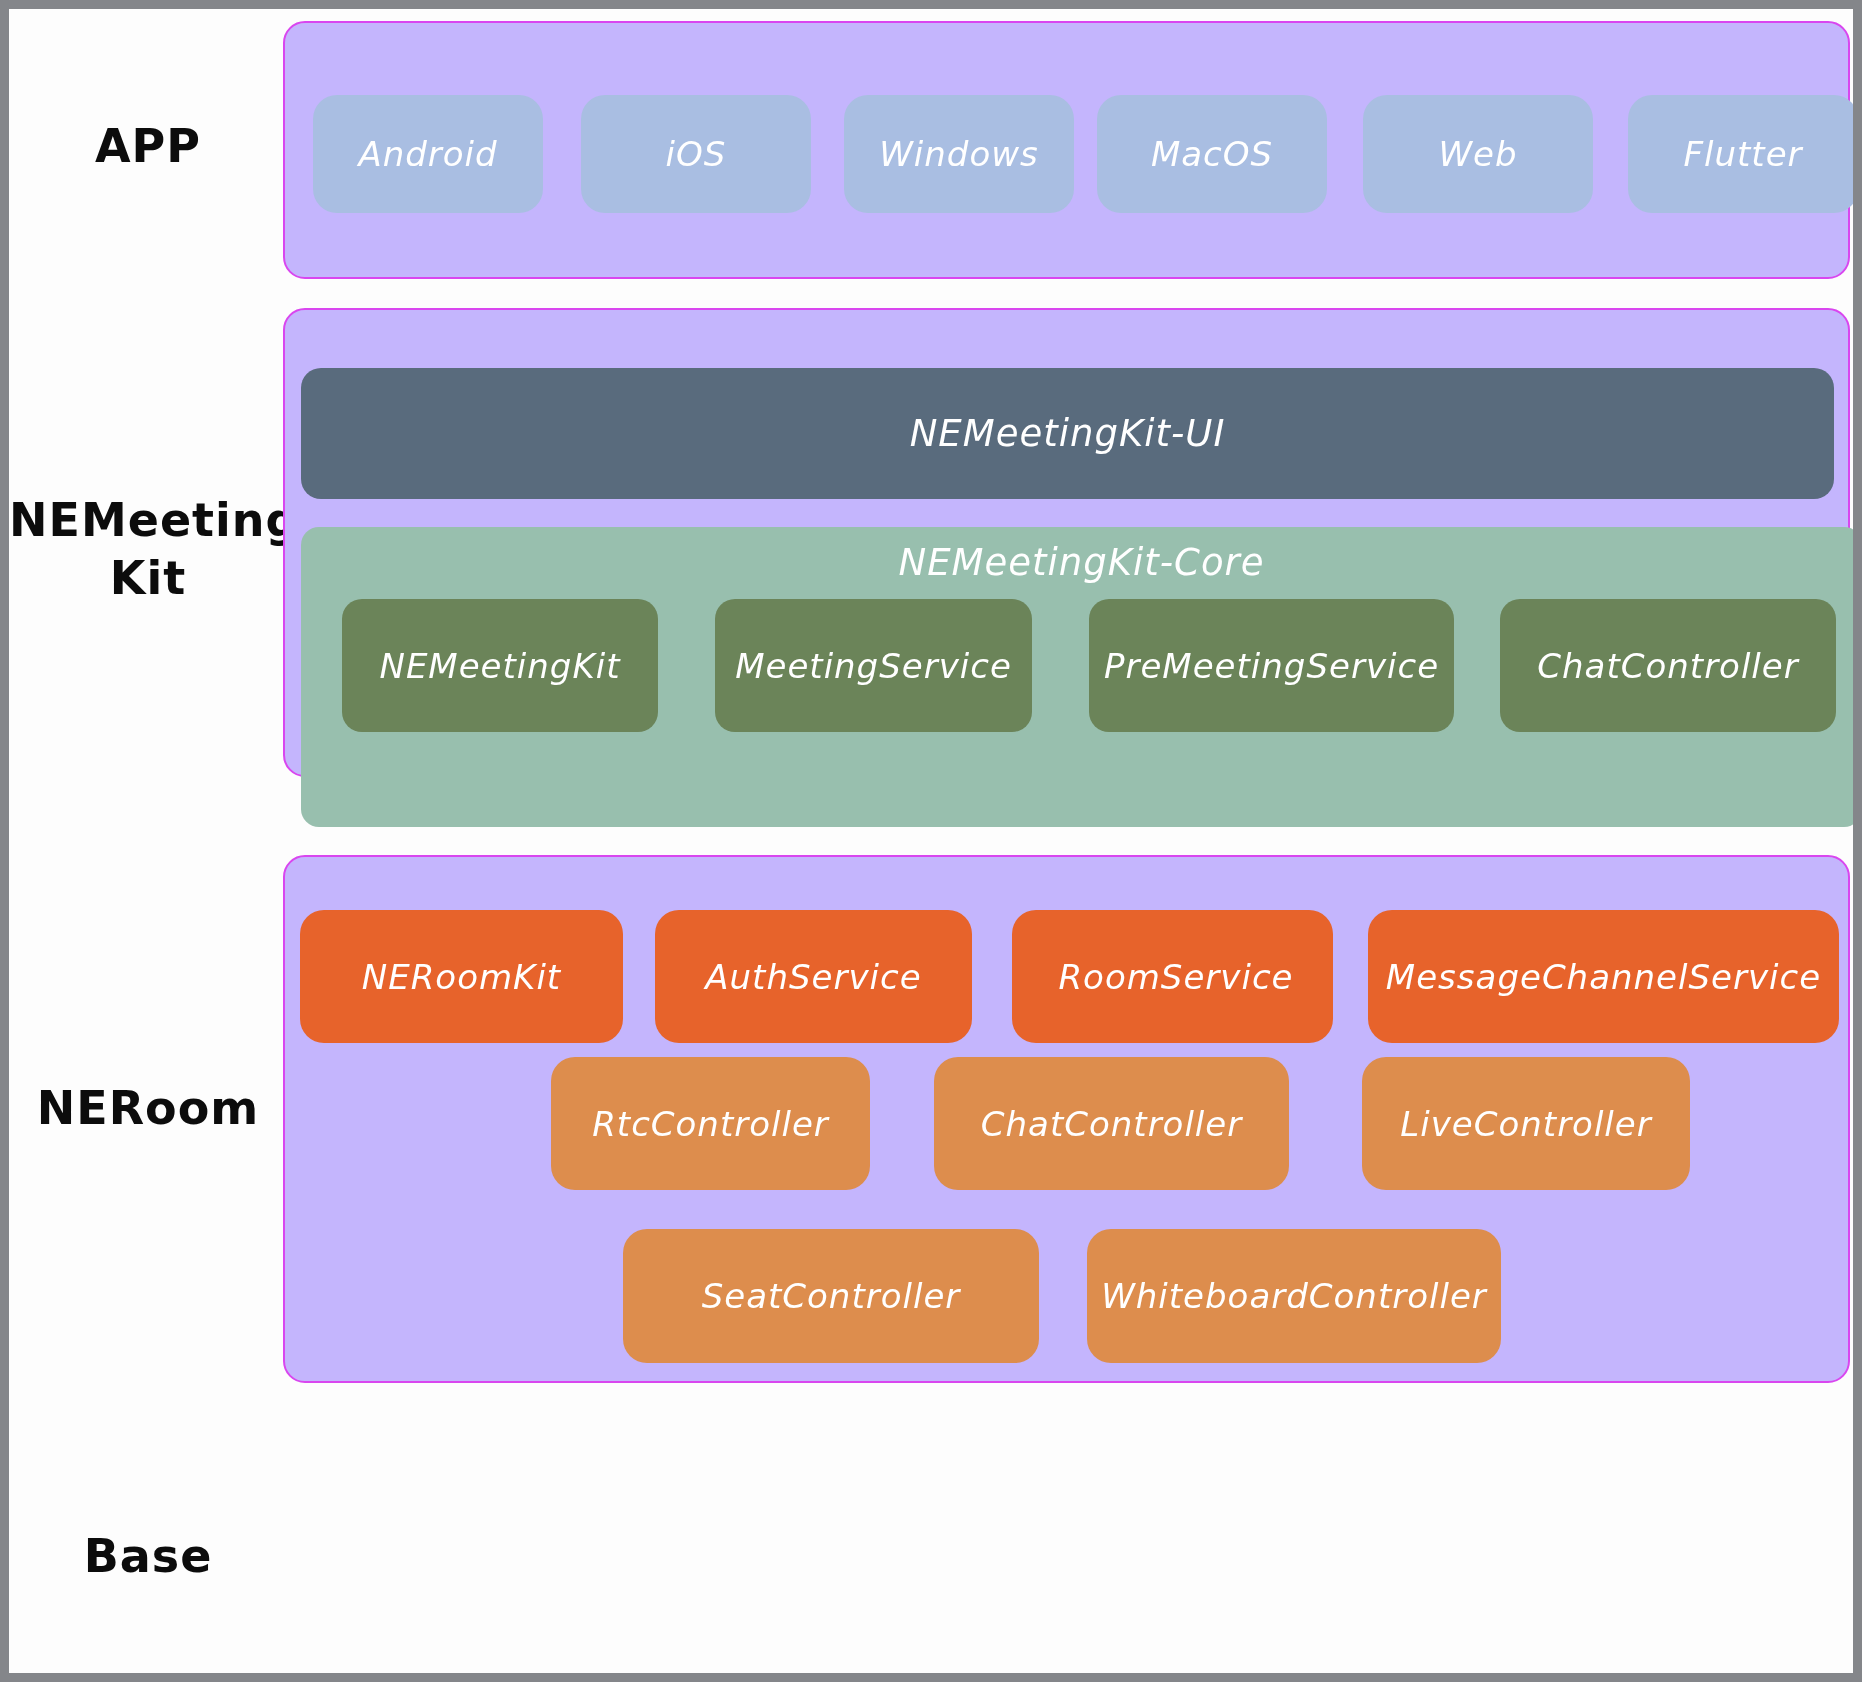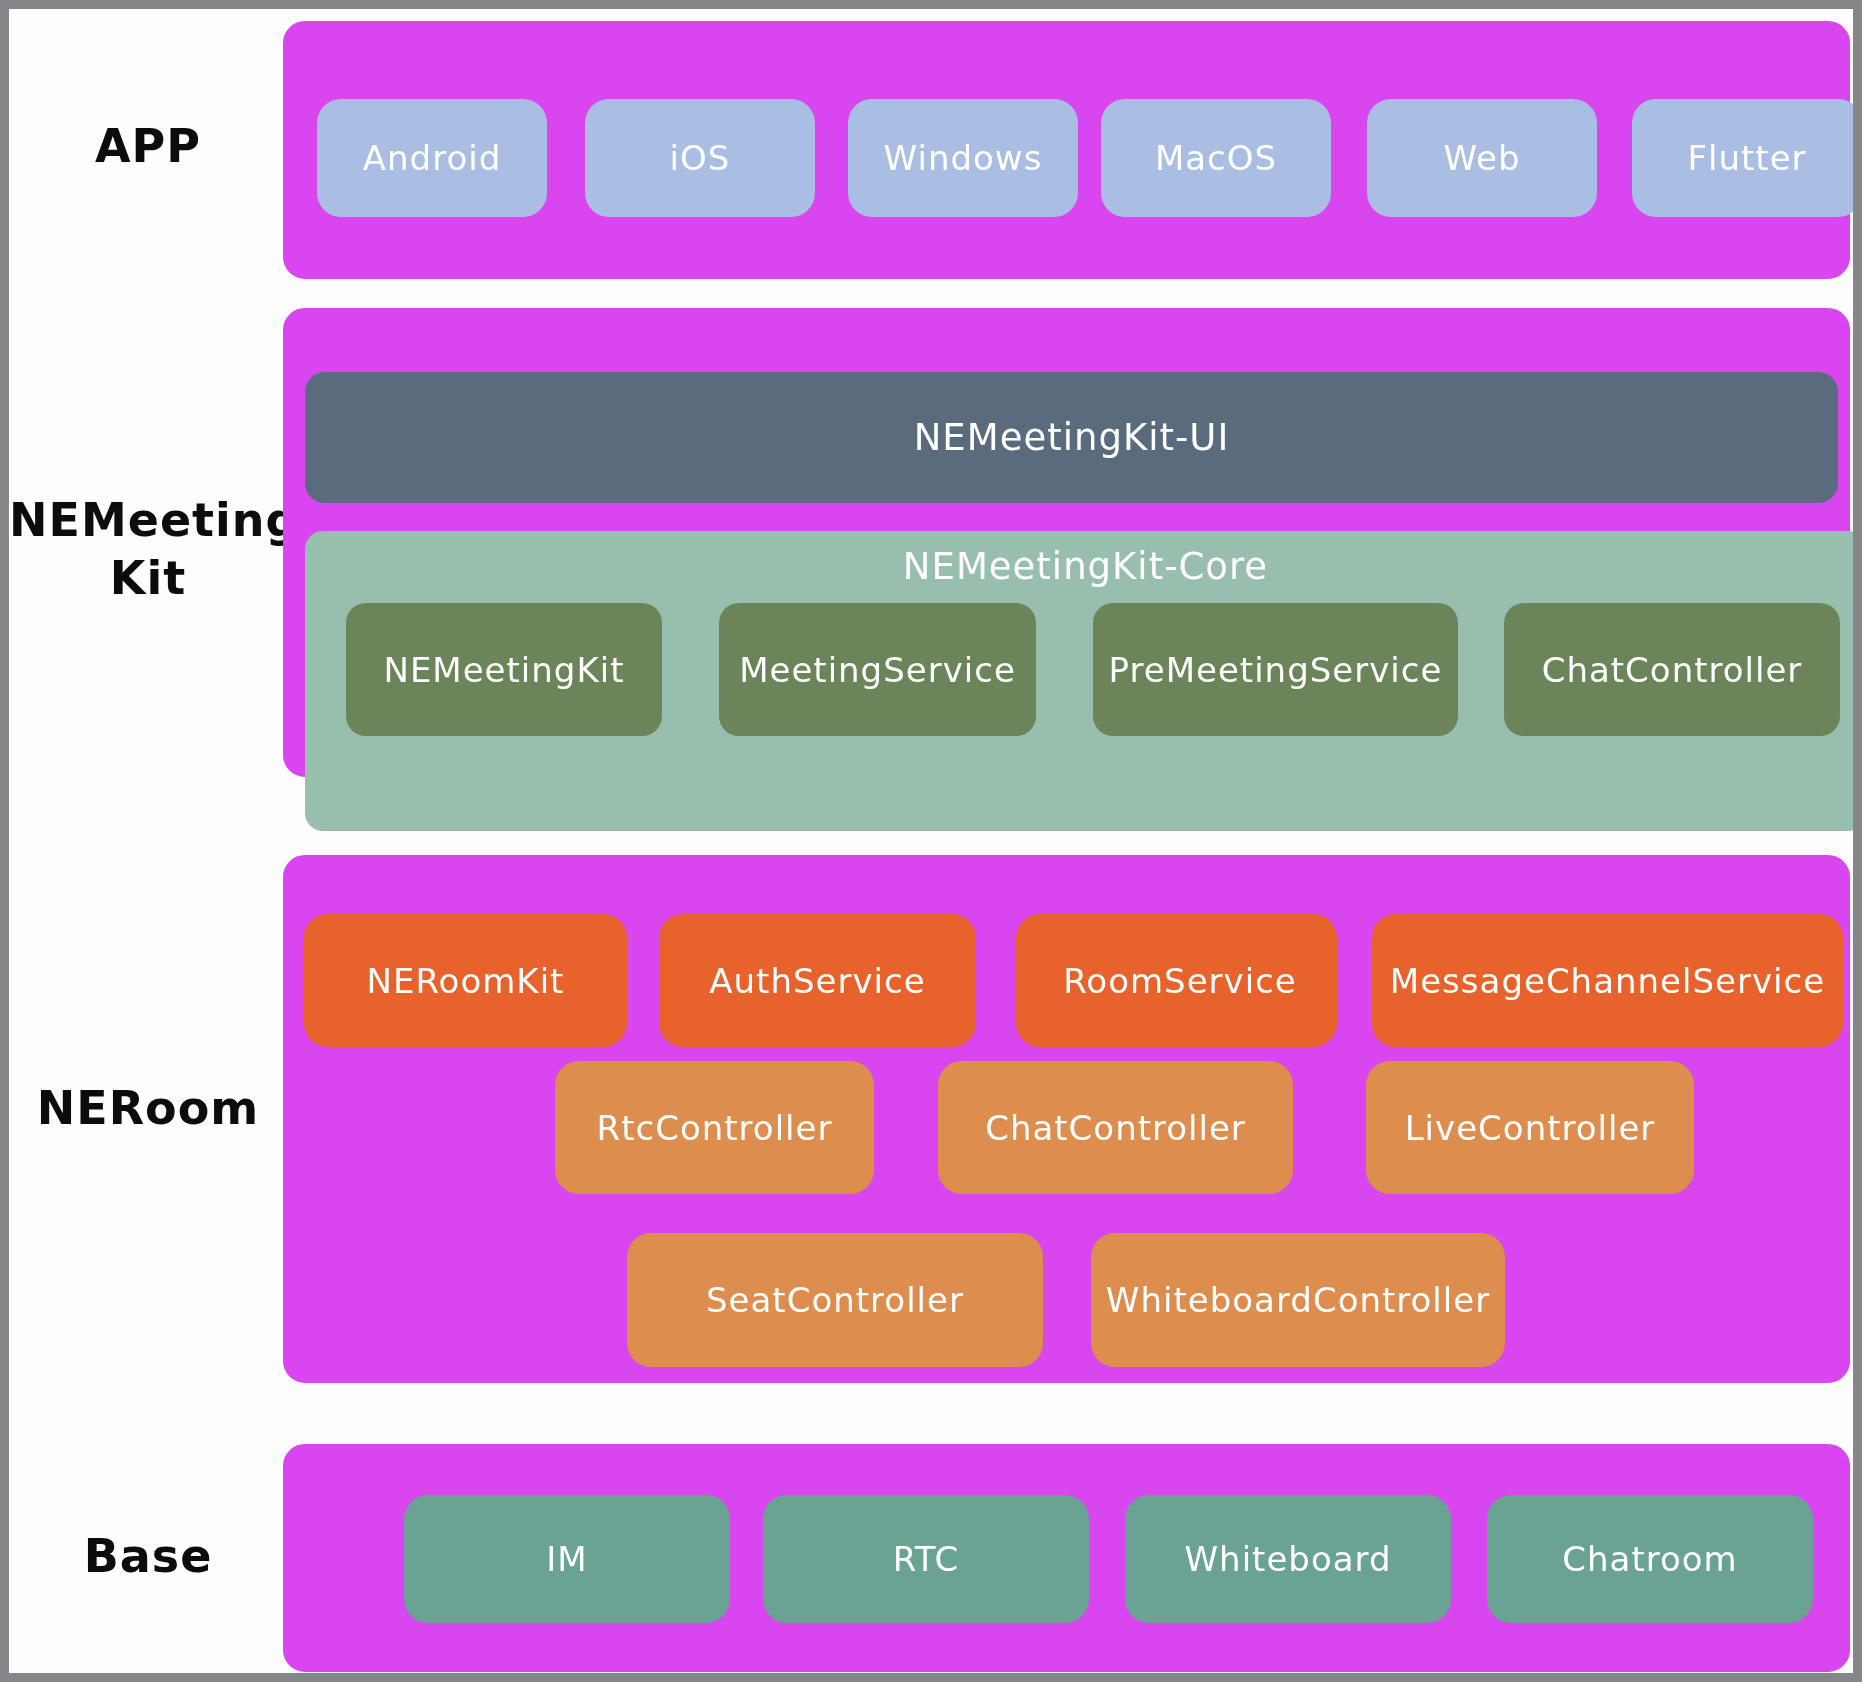--- a/index.html
+++ b/index.html
@@ -20,23 +20,24 @@
     letter-spacing:1px;line-height:58px;
   }
   .lbl-app{top:108px;}
   .lbl-meeting{top:482px;}
   .lbl-neroom{top:1070px;}
   .lbl-base{top:1518px;}
   
   .container{
     position:absolute;left:274px;width:1567px;
     box-sizing:border-box;
-    border:6px solid #d946ef;
+    border:2px solid #d946ef;
     border-radius:22px;
-    background:#d946ef;
+    background:#c4b5fd;
+    font-style:italic;
   }
   .c-app    {top:12px;   height:258px;}
   .c-meeting{top:299px;  height:469px;}
   .c-neroom {top:846px;  height:528px;}
   .c-base   {top:1435px; height:228px;}
   
   .box{
     position:absolute;
     display:flex;align-items:center;justify-content:center;
     border-radius:24px;
@@ -132,20 +133,14 @@
     <div class="box svc-box nr-r1 nr-1d">MessageChannelService</div>
 
     <div class="box ctl-box nr-r2 nr-2a">RtcController</div>
     <div class="box ctl-box nr-r2 nr-2b">ChatController</div>
     <div class="box ctl-box nr-r2 nr-2c">LiveController</div>
 
     <div class="box ctl-box nr-r3 nr-3a">SeatController</div>
     <div class="box ctl-box nr-r3 nr-3b">WhiteboardController</div>
   </div>
 
-  <div class="container c-base">
-    <div class="box base-box base-1">IM</div>
-    <div class="box base-box base-2">RTC</div>
-    <div class="box base-box base-3">Whiteboard</div>
-    <div class="box base-box base-4">Chatroom</div>
-  </div>
 
 </div>
 
 </body></html>

